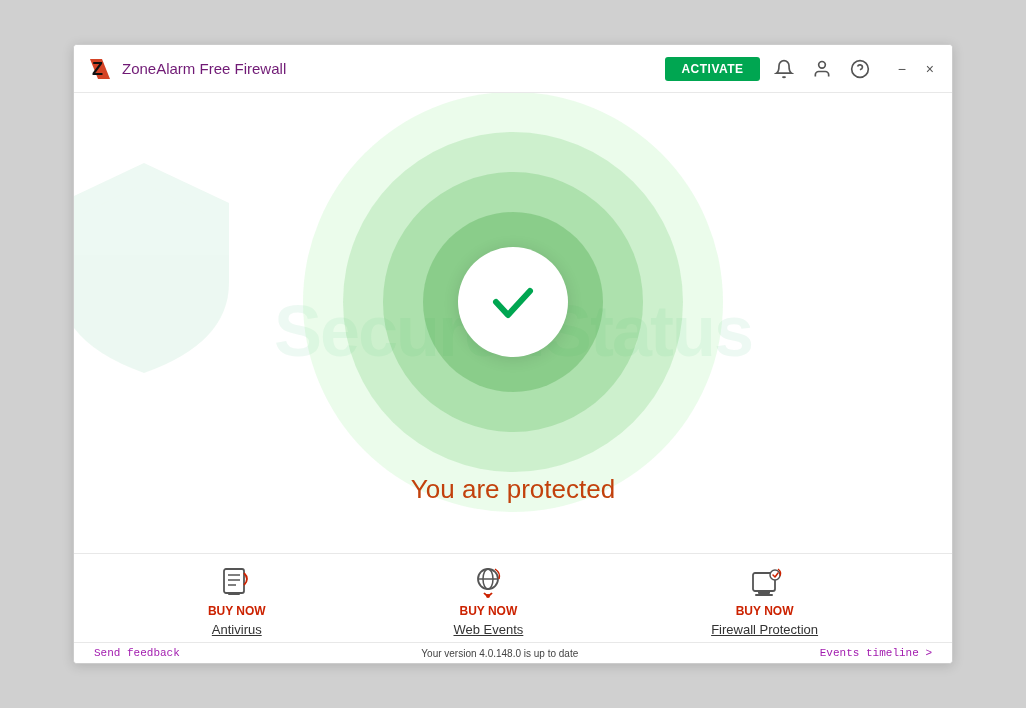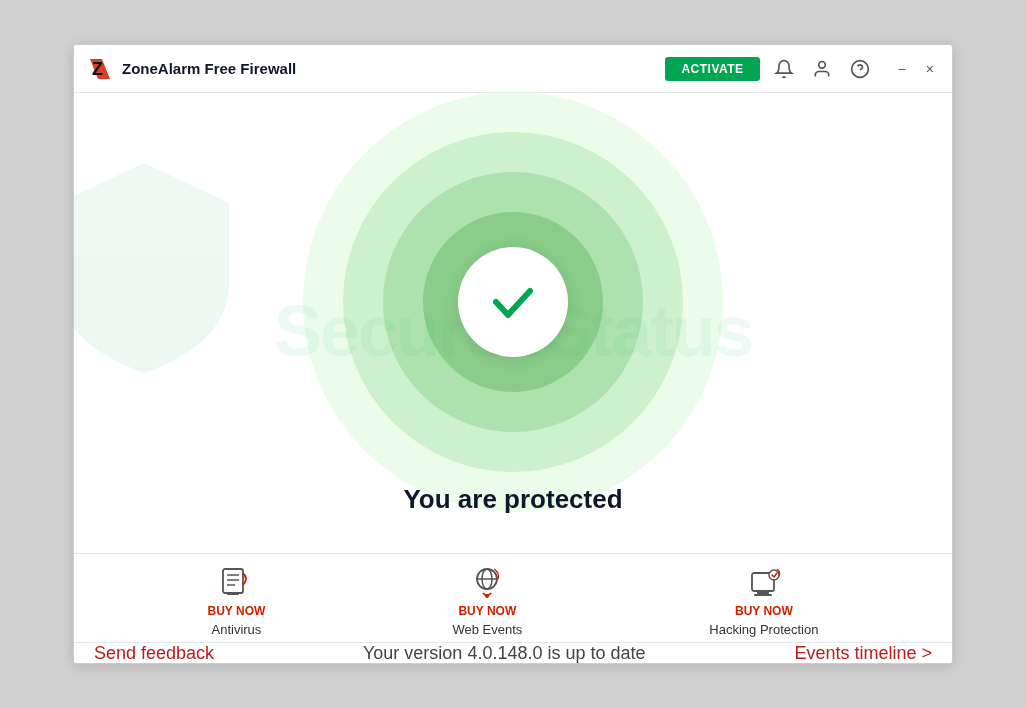--- a/index.html
+++ b/index.html
@@ -41,22 +41,22 @@
     }
     .logo-icon {
       width: 28px;
       height: 28px;
       display: flex;
       align-items: center;
       justify-content: center;
     }
     .logo-text {
       font-size: 15px;
-      font-weight: 700;
-      color: #0f172a;
+      font-weight: 400;
+      color: #701a75;
     }
     .title-right {
       display: flex;
       align-items: center;
       gap: 10px;
     }
     .activate-btn {
       background: #00a651;
       color: #fff;
       border: none;
@@ -162,26 +162,26 @@
       box-shadow: 0 2px 16px rgba(0,0,0,0.12);
       z-index: 2;
     }
     .check-svg {
       width: 54px;
       height: 54px;
     }
     
     .protected-text {
       position: absolute;
-      bottom: 38px;
+      bottom: 48px;
       left: 50%;
       transform: translateX(-50%);
       font-size: 26px;
-      font-weight: 700;
-      color: #0f172a;
+      font-weight: 400;
+      color: #c2410c;
       white-space: nowrap;
       z-index: 2;
       text-align: center;
     }
     
     .bottom-section {
       height: 110px;
       border-top: 1px solid #e8e8e8;
       display: flex;
       flex-direction: column;
@@ -211,40 +211,42 @@
       justify-content: center;
     }
     .buy-now-label {
       font-size: 12px;
       font-weight: 700;
       color: #cc2200;
     }
     .feature-name {
       font-size: 13px;
       color: #333;
+      text-decoration: underline;
     }
     .feature-name.bold {
       font-weight: 700;
     }
     .footer-bar {
       height: 36px;
       display: flex;
       align-items: center;
       justify-content: space-between;
       padding: 0 20px;
       border-top: 1px solid #e8e8e8;
     }
     .footer-link {
-      color: #b91c1c;
-      font-size: 18px;
+      color: #a21caf;
+      font-size: 11px;
       cursor: pointer;
       text-decoration: none;
+      font-family: Liberation Mono, monospace;
     }
     .footer-status {
-      font-size: 18px;
+      font-size: 10px;
       color: #444;
     }
   </style>
 </head>
 <body>
 
 <div class="window">
 
   <div class="title-bar">
     <div class="title-left">
@@ -348,21 +350,21 @@
           <svg width="40" height="34" viewBox="0 0 40 34" fill="none">
             <rect x="8" y="8" width="22" height="18" rx="2" stroke="#555" stroke-width="1.8" fill="none"></rect>
             <rect x="13" y="26" width="12" height="3" rx="1" fill="#555"></rect>
             <rect x="10" y="29" width="18" height="2" rx="1" fill="#555"></rect>
             <circle cx="30" cy="10" r="5" fill="#fff" stroke="#555" stroke-width="1.5"></circle>
             <path d="M28 10 L30 12 L33 8" stroke="#cc2200" stroke-width="1.5" stroke-linecap="round" stroke-linejoin="round"></path>
             <path d="M33 4 Q37 7 35 11" stroke="#cc2200" stroke-width="1.3" fill="none"></path>
           </svg>
         </div>
         <span class="buy-now-label">BUY NOW</span>
-        <span class="feature-name">Hacking Protection</span>
+        <span class="feature-name">Firewall Protection</span>
       </div>
 
     </div>
 
     <div class="footer-bar">
       <a class="footer-link">Send feedback</a>
       <span class="footer-status">Your version 4.0.148.0 is up to date</span>
       <a class="footer-link">Events timeline &gt;</a>
     </div>
   </div>

